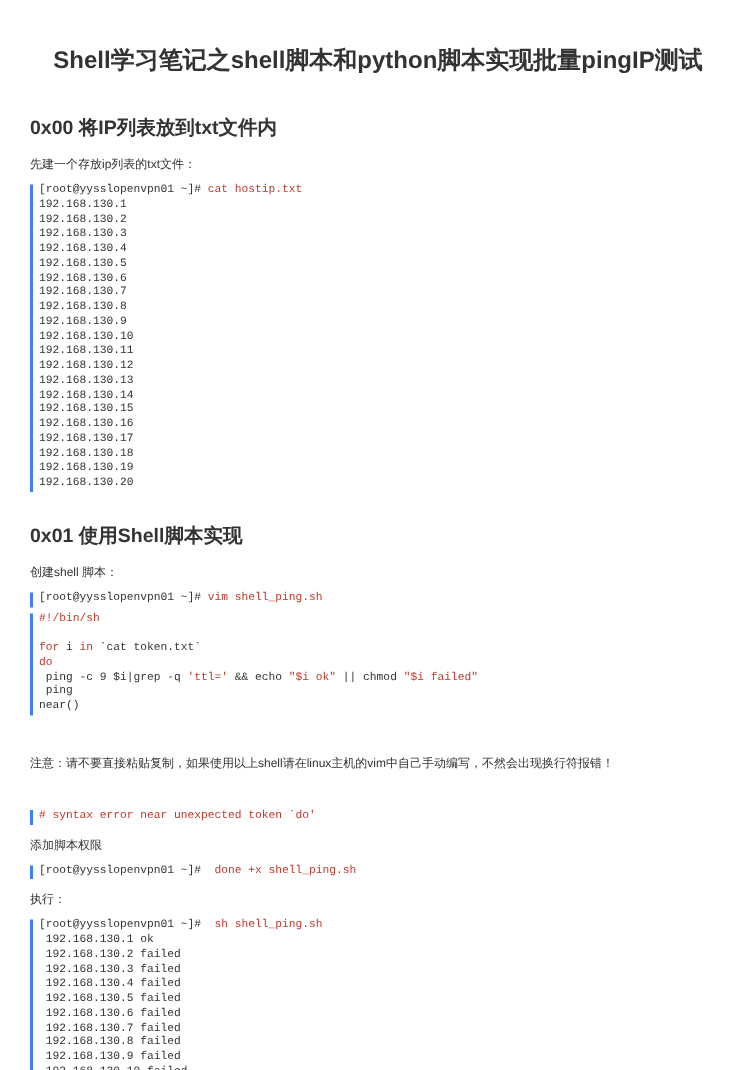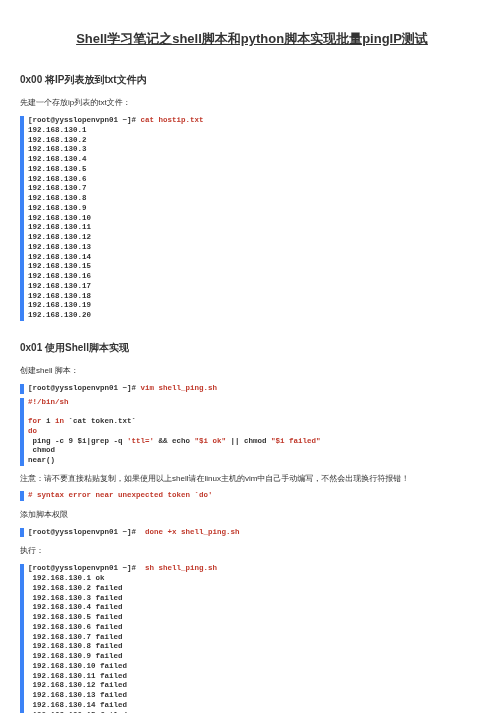--- a/index.html
+++ b/index.html
@@ -5,47 +5,45 @@
   body {
     margin: 0;
     padding: 20px 20px 20px 20px;
     font-family: Arial, "Microsoft YaHei", sans-serif;
     color: #333;
     width: 504px;
     box-sizing: border-box;
     font-size: 8px;
   }
   h1 {
-    font-size: 13px;
+    font-size: 16px;
     font-weight: bold;
     text-align: center;
     margin: 10px 0 25px 0;
-    text-decoration: underline;
   }
   h2 {
-    font-size: 10px;
+    font-size: 13px;
     font-weight: bold;
     margin: 20px 0 10px 0;
   }
   p {
     font-size: 8px;
     margin: 8px 0;
   }
   .code-block {
-    border-left: 4px solid #3b82f6;
+    border-left: 2px solid #3b82f6;
     padding-left: 4px;
     margin: 4px 0;
     font-family: "Courier New", monospace;
     font-size: 7.5px;
     line-height: 1.3;
     white-space: pre;
-    font-weight: bold;
   }
   .red { color: #c0392b; }
-  .warn { font-size: 8px; margin: 7px 0; }
+  .warn { font-size: 8px; margin: 26px 0; }
 </style>
 </head>
 <body>
 
 <h1>Shell学习笔记之shell脚本和python脚本实现批量pingIP测试</h1>
 
 <h2>0x00 将IP列表放到txt文件内</h2>
 <p>先建一个存放ip列表的txt文件：</p>
 
 <div class="code-block"><span>[root@yysslopenvpn01 ~]# </span><span class="red">cat hostip.txt</span>
@@ -73,21 +71,21 @@
 <h2>0x01 使用Shell脚本实现</h2>
 <p>创建shell 脚本：</p>
 
 <div class="code-block"><span>[root@yysslopenvpn01 ~]# </span><span class="red">vim shell_ping.sh</span></div>
 
 <div class="code-block"><span class="red">#!/bin/sh</span>
 
 <span class="red">for</span><span> i </span><span class="red">in</span><span> `cat token.txt`</span>
 <span class="red">do</span>
 <span> ping -c 9 $i|grep -q </span><span class="red">'ttl='</span><span> &amp;&amp; echo </span><span class="red">"$i ok"</span><span> || chmod </span><span class="red">"$i failed"</span>
-<span> chmod</span>
+<span> ping</span>
 <span>near()</span></div>
 
 <p class="warn">注意：请不要直接粘贴复制，如果使用以上shell请在linux主机的vim中自己手动编写，不然会出现换行符报错！</p>
 
 <div class="code-block"><span class="red"># syntax error near unexpected token `do'</span></div>
 
 <p>添加脚本权限</p>
 
 <div class="code-block"><span>[root@yysslopenvpn01 ~]#  </span><span class="red">done +x shell_ping.sh</span></div>
 

